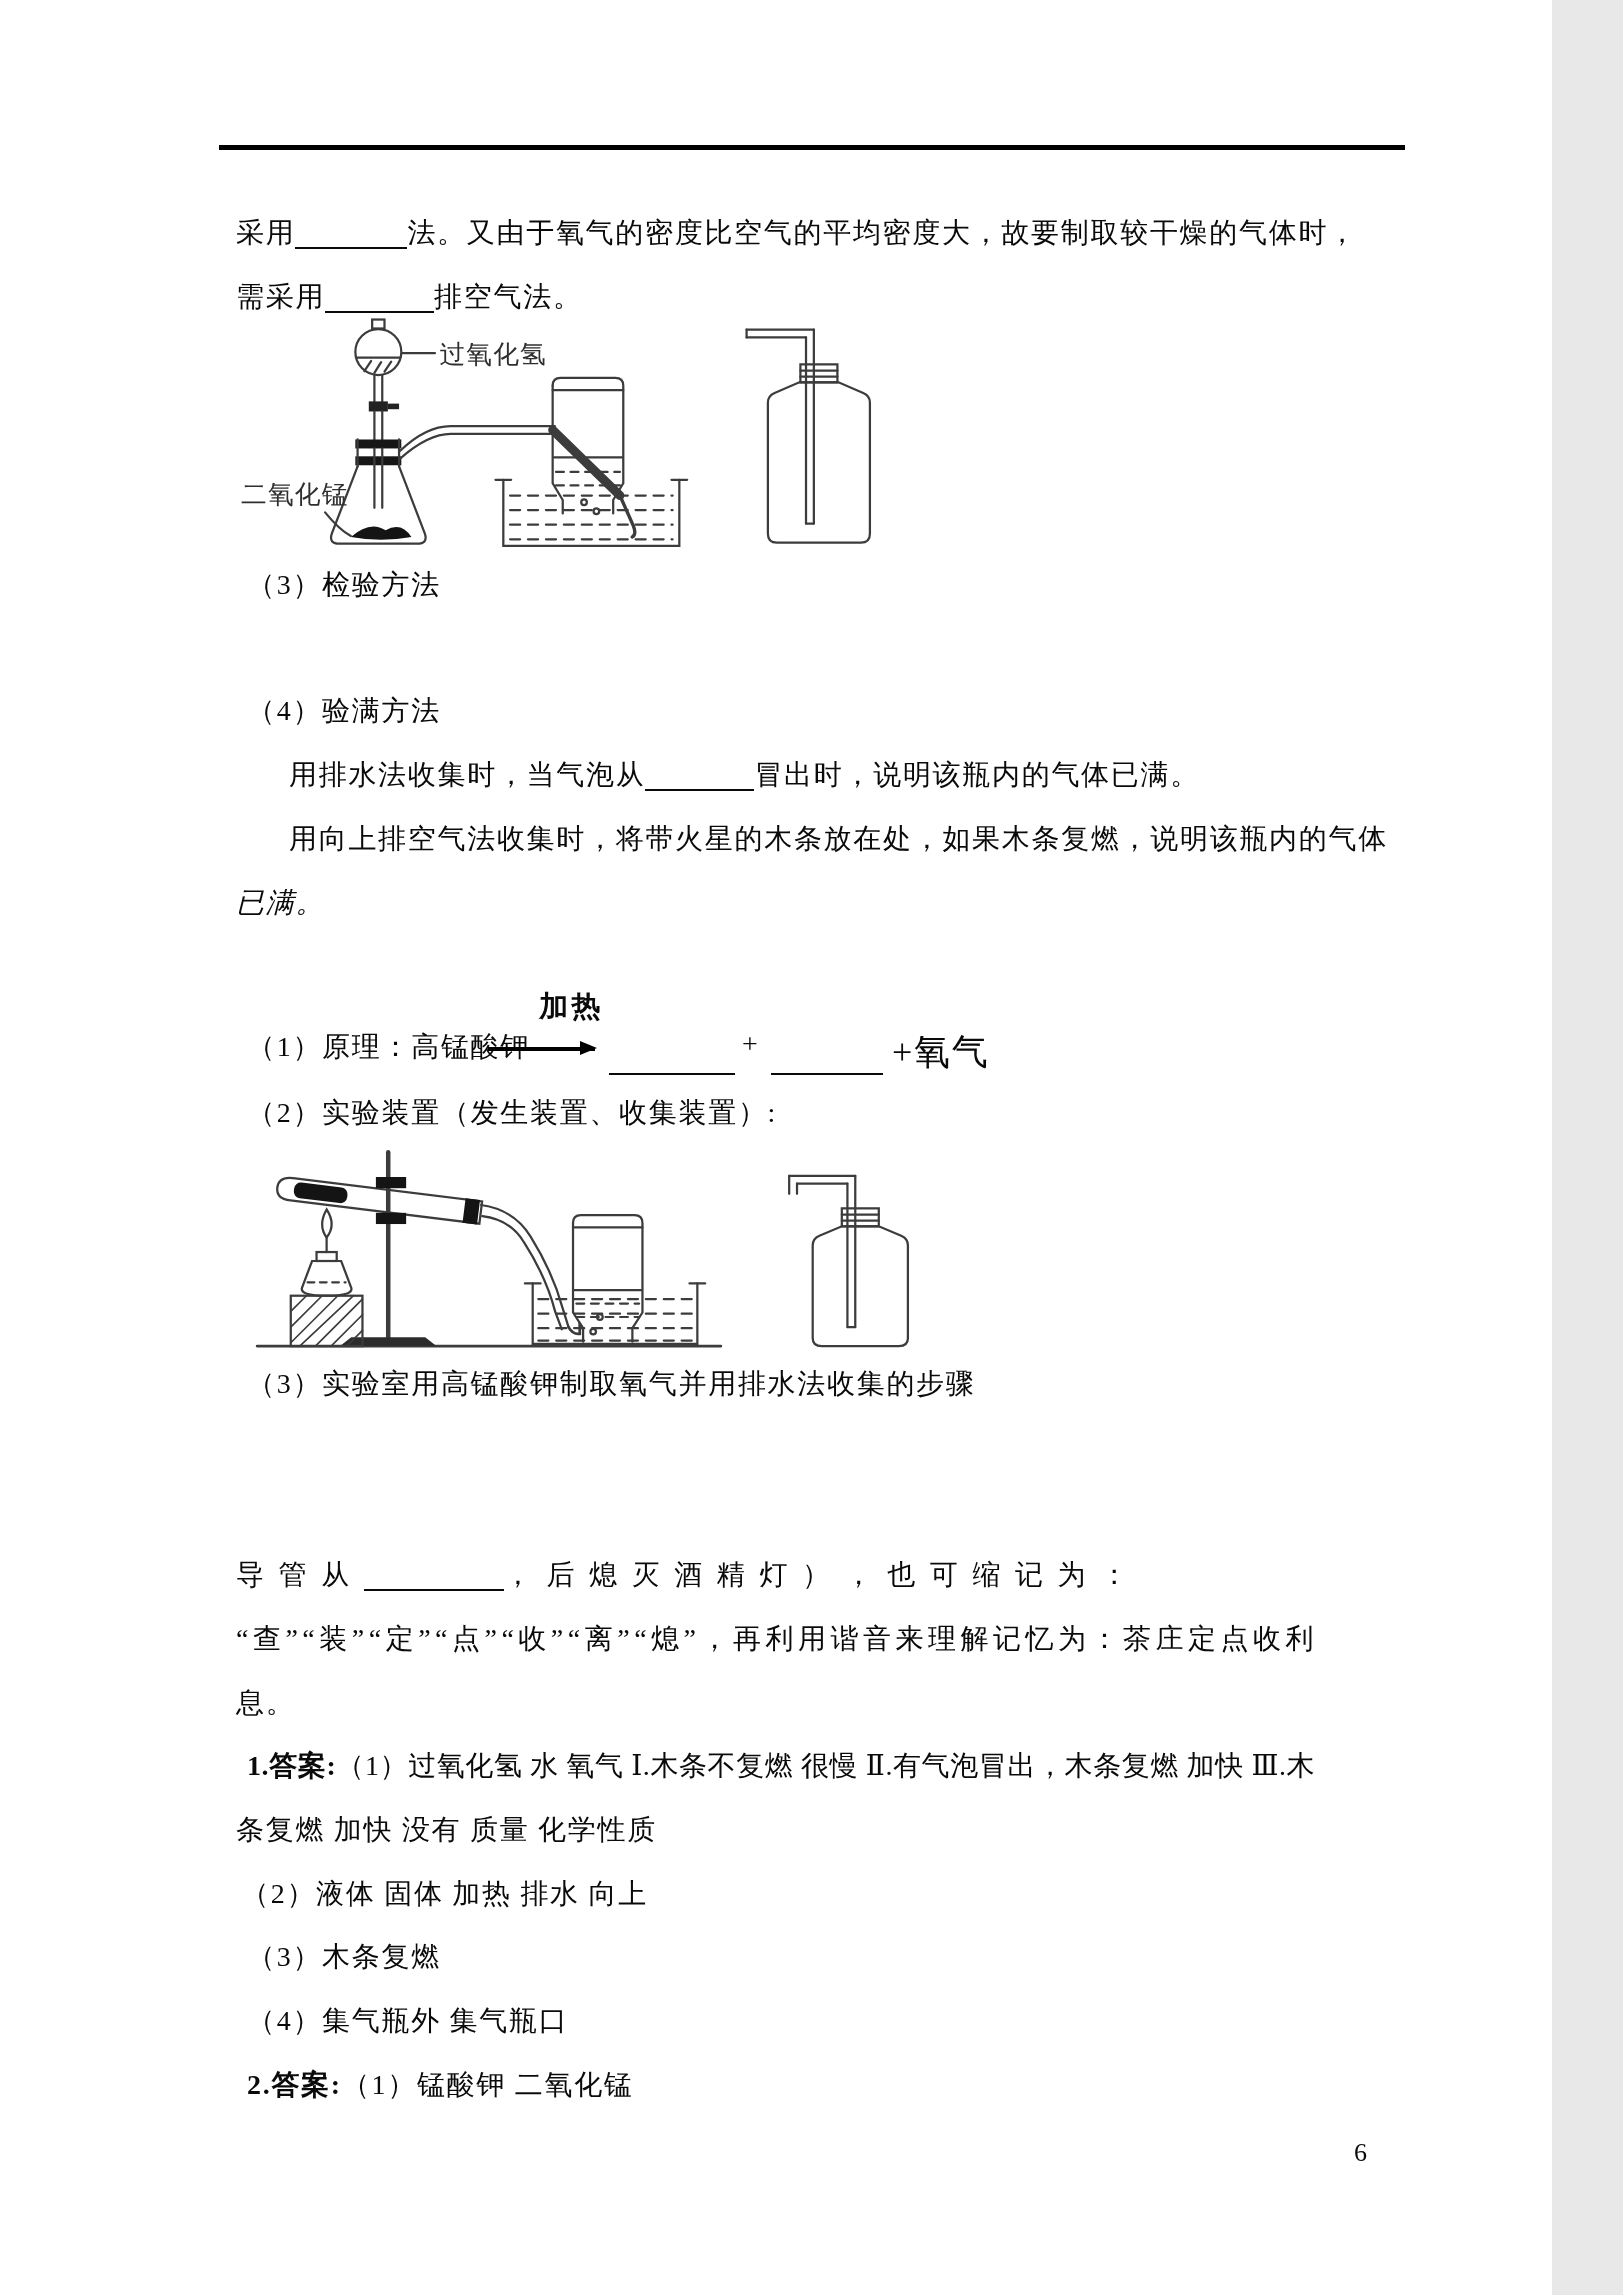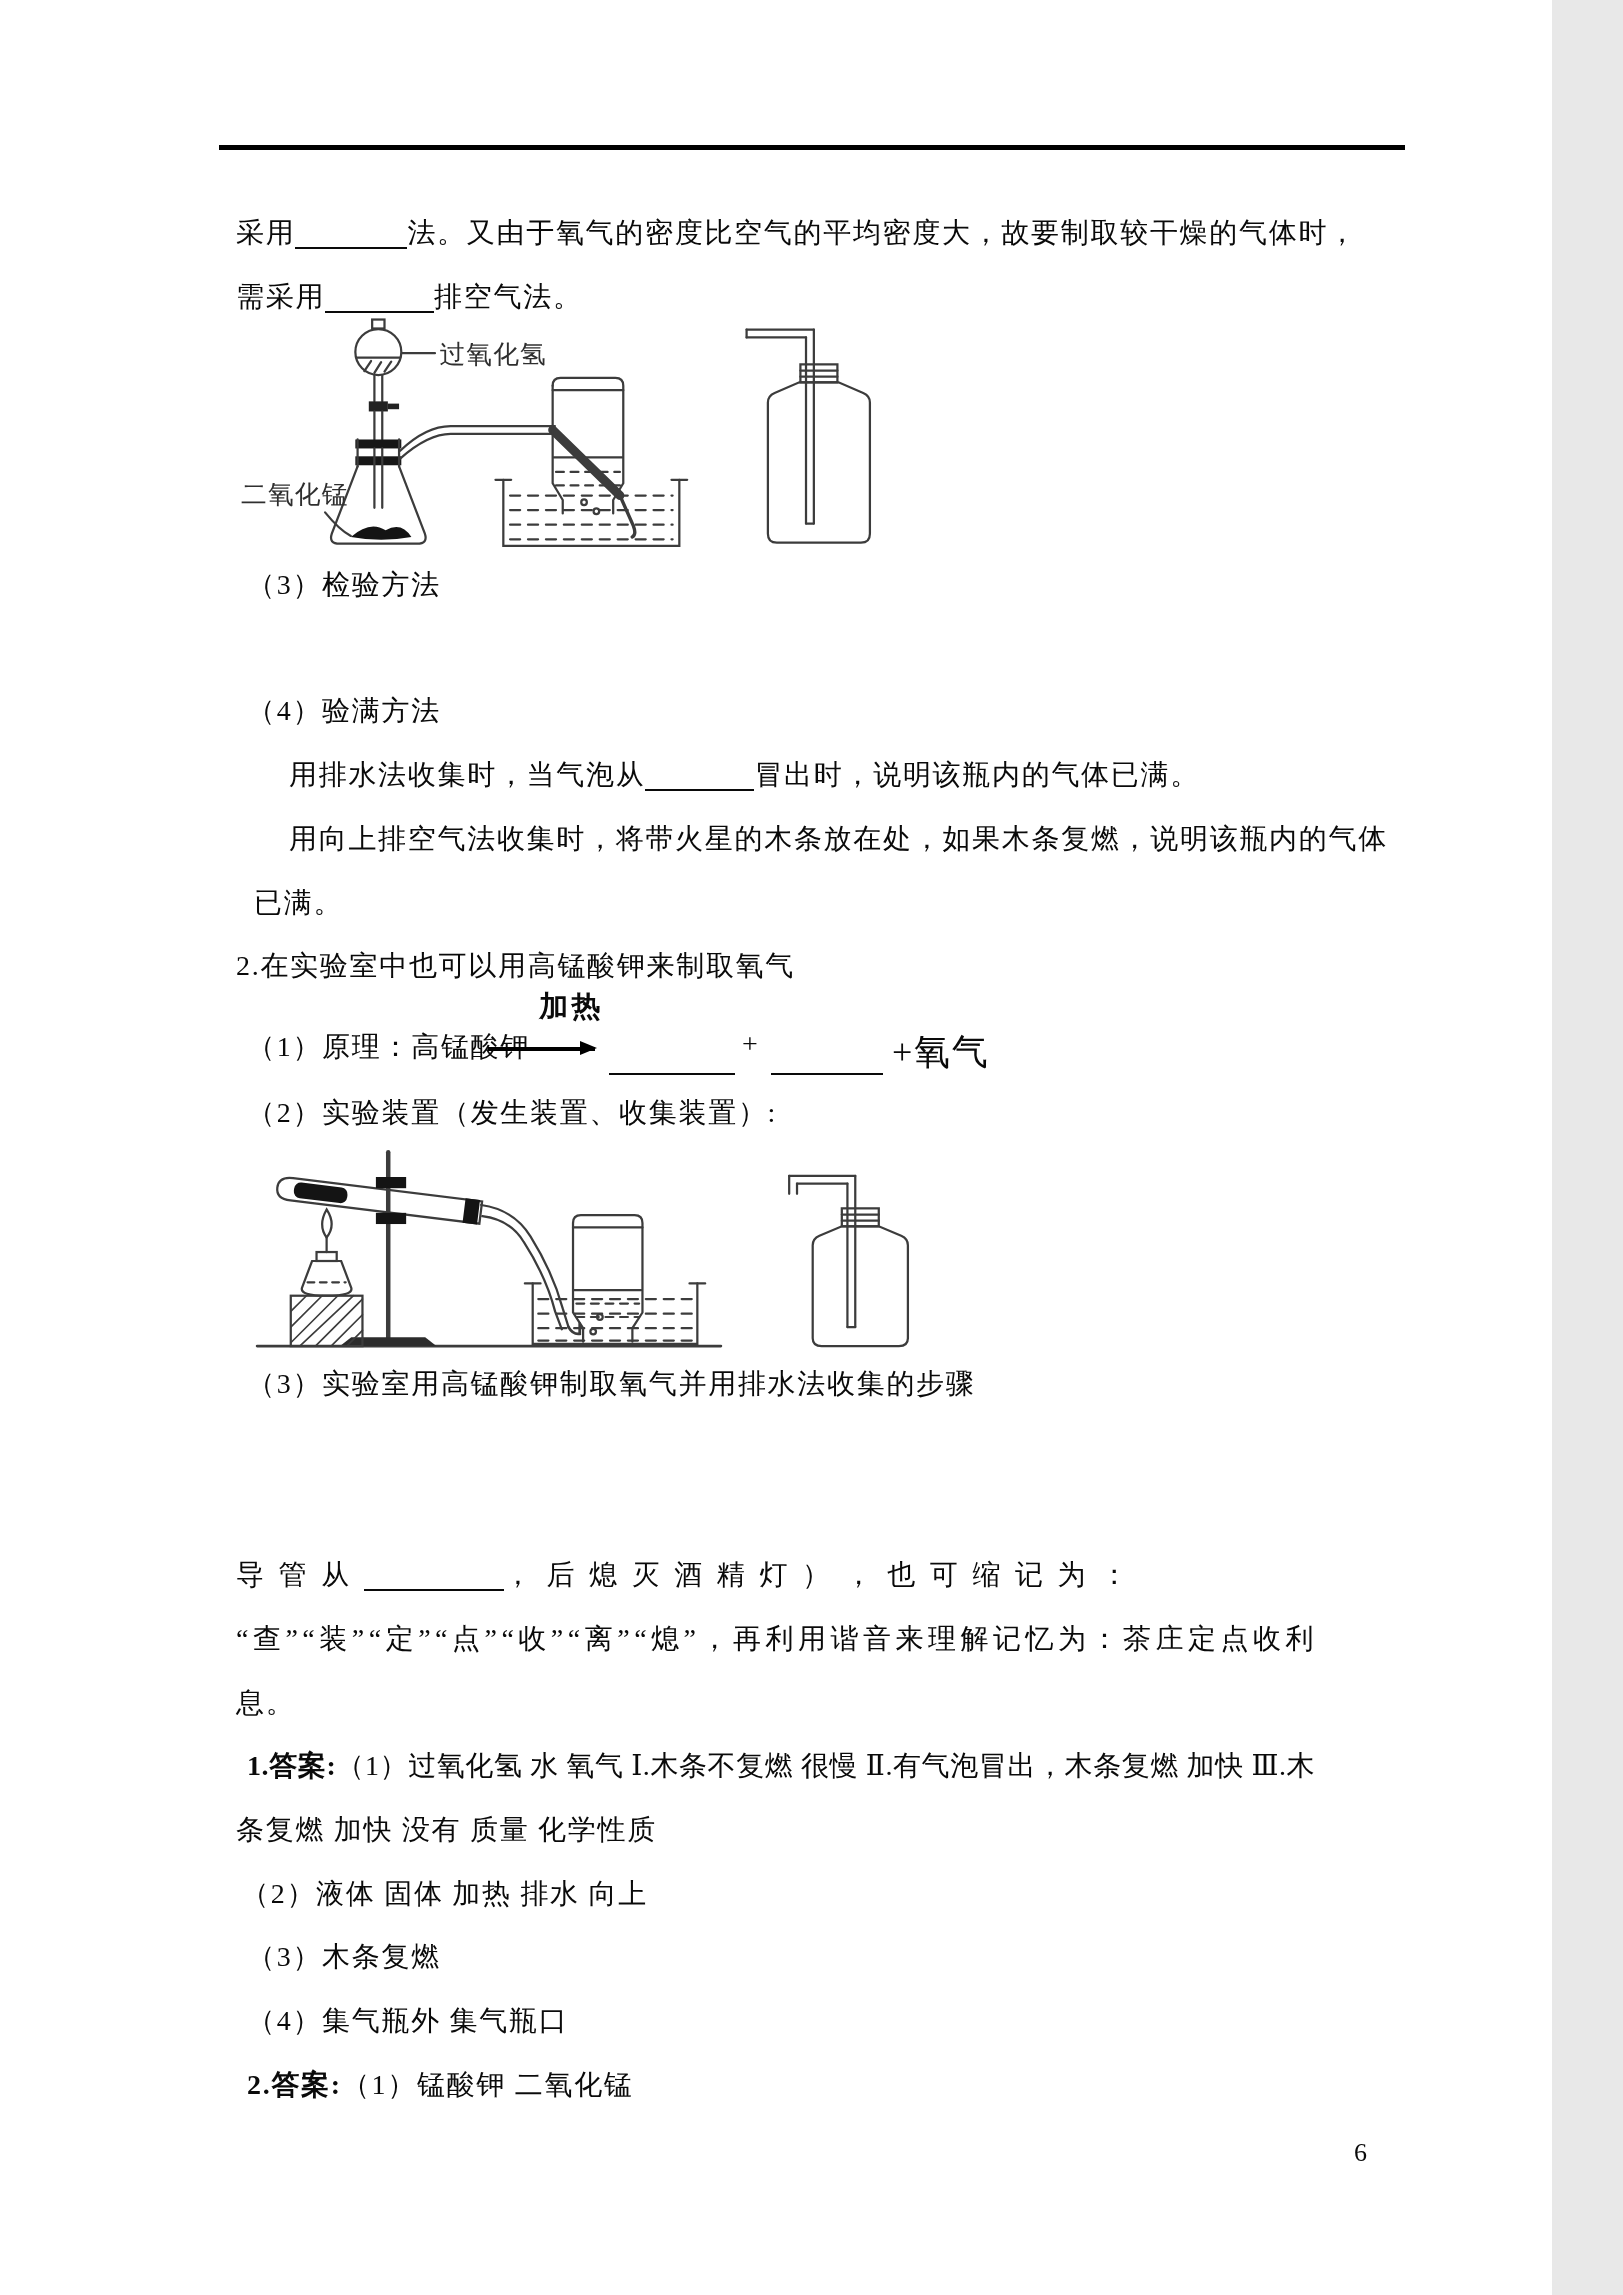--- a/index.html
+++ b/index.html
@@ -126,23 +126,22 @@
     <text x="0" y="332" font-size="46" letter-spacing="2">二氧化锰</text>
   </svg>
 
   <div class="t" style="left:247px;top:568px;">（3）检验方法</div>
 
   <div class="t" style="left:247px;top:694px;">（4）验满方法</div>
   <div class="t" style="left:289px;top:758px;">
     <span>用排水法收集时，当气泡从</span><span class="blank w195"></span><span>冒出时，说明该瓶内的气体已满。</span>
   </div>
   <div class="t" style="left:289px;top:822px;">用向上排空气法收集时，将带火星的木条放在处，如果木条复燃，说明该瓶内的气体</div>
-  <div class="t" style="left:254px;top:886px;">已满。</div>
-
-  <div class="t" style="left:236px;top:949px;">2.在实验室中也可以用高锰酸钾来制取氧气</div>
+  <div class="t" style="left:236px;top:886px;font-style:italic;">已满。</div>
+
 
   <div class="eq">
     <span class="pre">（1）原理：高锰酸钾</span>
     <span class="heat">加热</span>
     <div class="arrow"></div>
     <div class="bl bl1"></div>
     <span class="plus1">+</span>
     <div class="bl bl2"></div>
     <span class="plusox">+氧气</span>
   </div>

